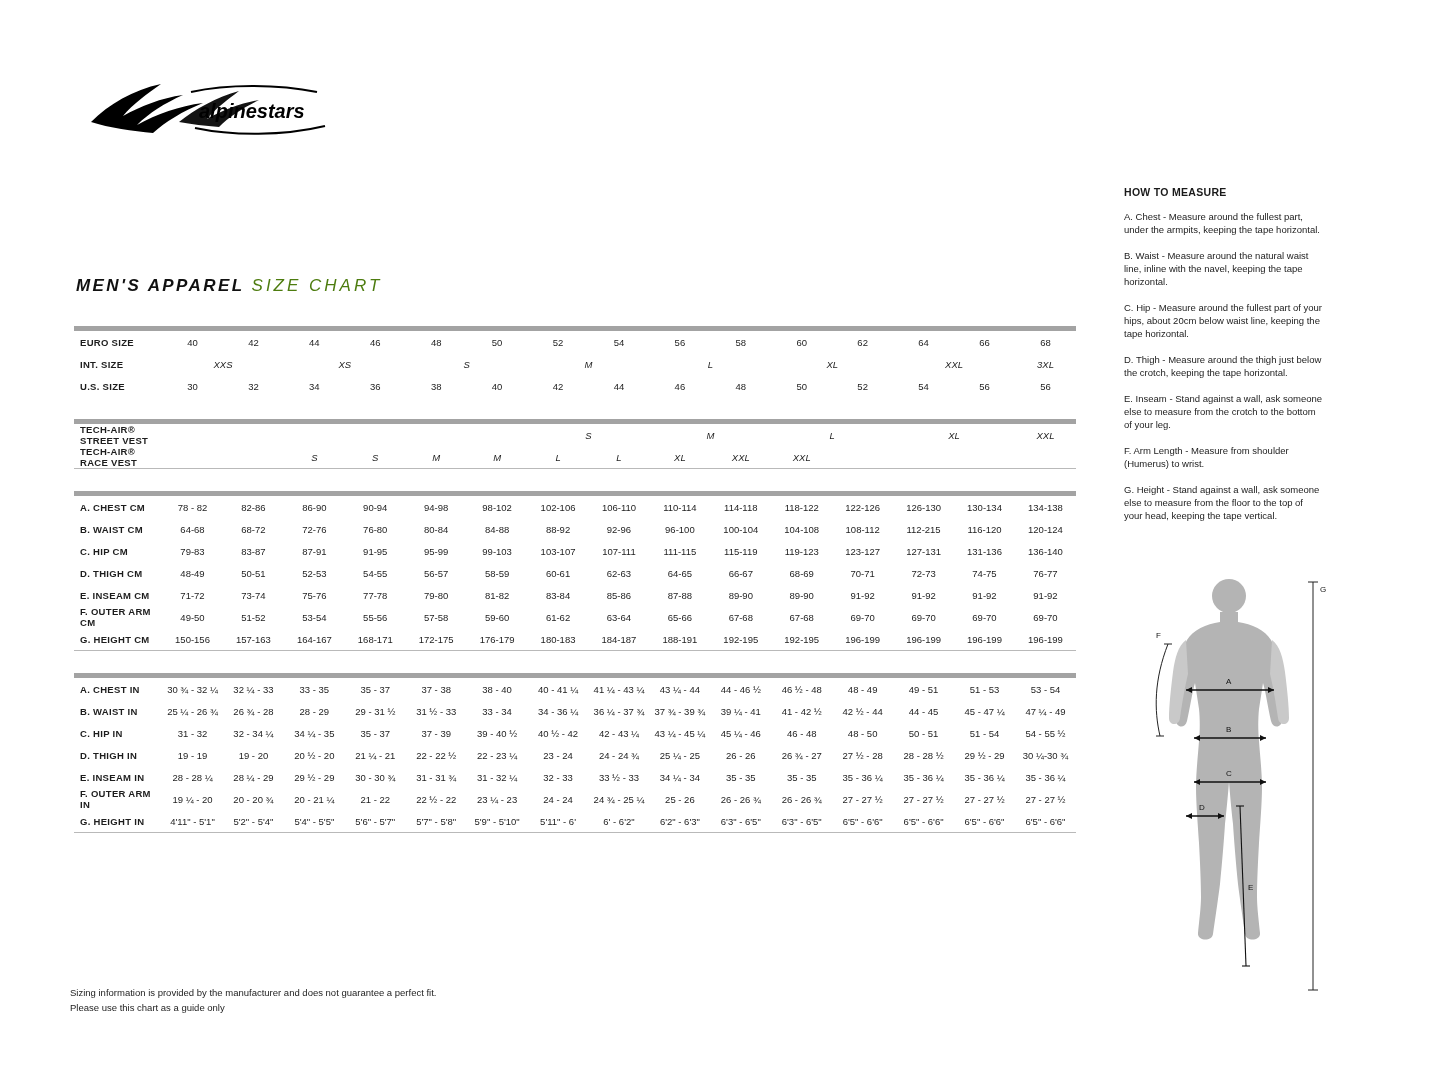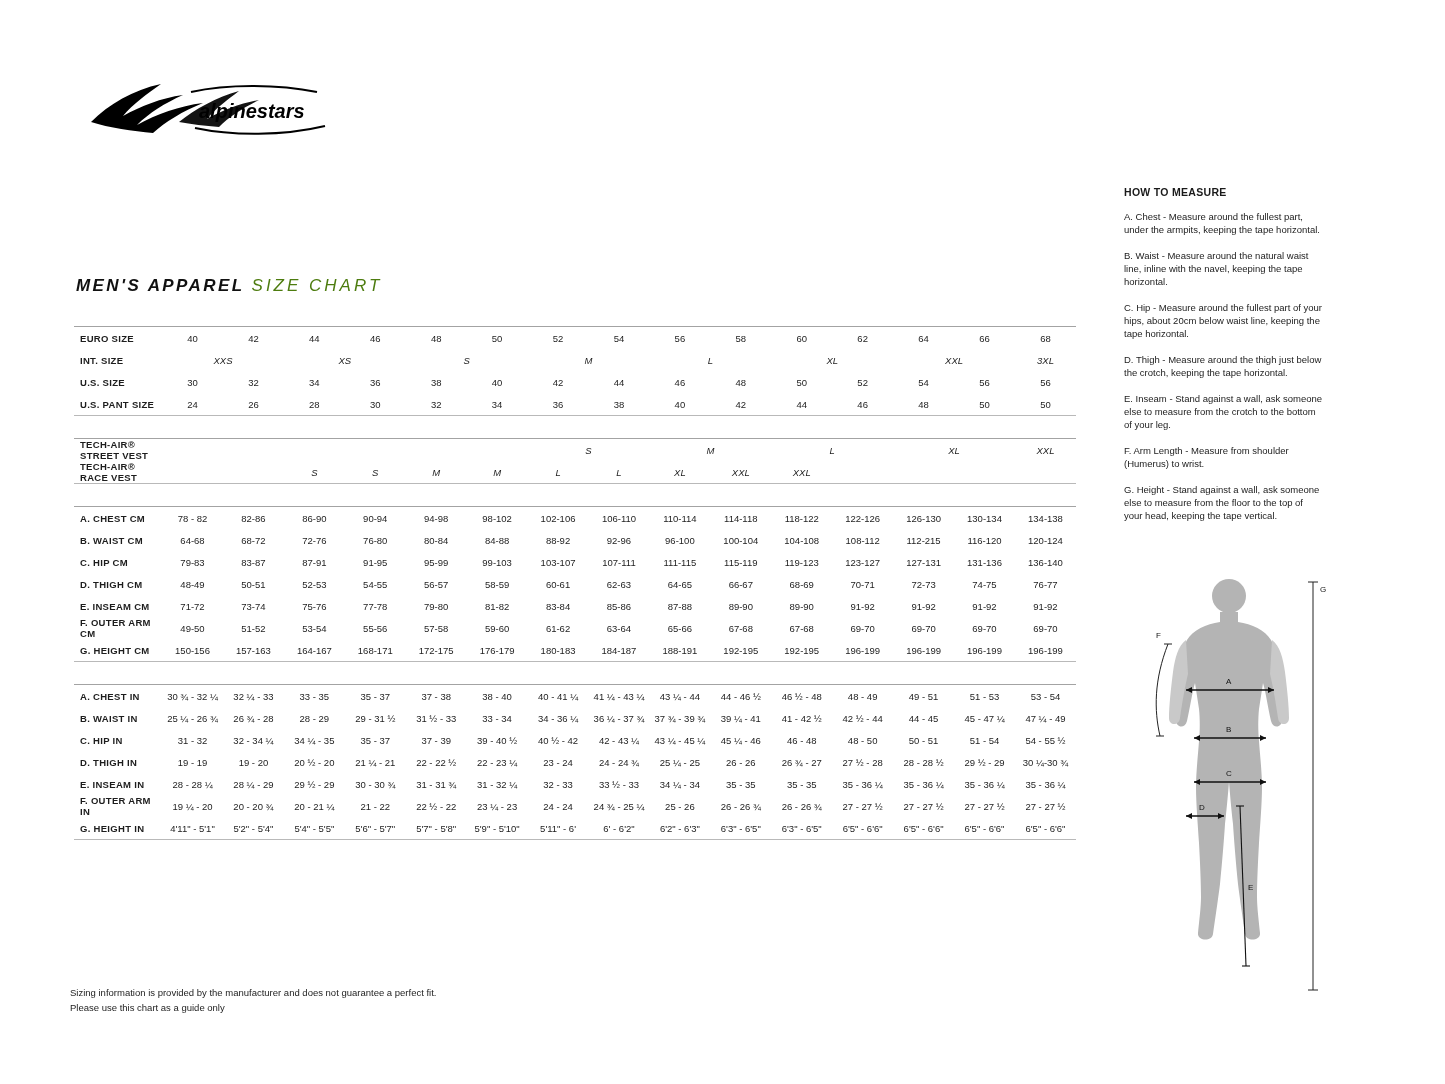--- a/index.html
+++ b/index.html
@@ -70,21 +70,21 @@
   }
   table.size-chart td.rowlabel {
     text-align: left;
     font-weight: bold;
     font-size: 9.5px;
     letter-spacing: 0.3px;
     padding-left: 6px;
     width: 88px;
   }
   table.size-chart tr.sep-top td {
-    border-top: 1px solid #a3a3a3;
+    border-top: 5px solid #a3a3a3;
   }
   table.size-chart tr.sep-bottom td {
     border-bottom: 1px solid #b9b9b9;
   }
   td.vline-l { border-left: 1px solid #b9b9b9; font-style: italic; }
   td.vline-r { border-right: 1px solid #b9b9b9; }
   .spacer-row td { height: 18px; }
 
   
   .how-to {
@@ -196,38 +196,20 @@
           <td>42</td>
           <td>44</td>
           <td>46</td>
           <td>48</td>
           <td>50</td>
           <td>52</td>
           <td>54</td>
           <td>56</td>
           <td>56</td>
         </tr>
-        <tr class="sep-bottom">
-          <td class="rowlabel">U.S. PANT SIZE</td>
-          <td>24</td>
-          <td>26</td>
-          <td>28</td>
-          <td>30</td>
-          <td>32</td>
-          <td>34</td>
-          <td>36</td>
-          <td>38</td>
-          <td>40</td>
-          <td>42</td>
-          <td>44</td>
-          <td>46</td>
-          <td>48</td>
-          <td>50</td>
-          <td>50</td>
-        </tr>
         <tr class="spacer-row">
           <td colspan="16"></td>
         </tr>
         <tr class="sep-top">
           <td class="rowlabel">TECH-AIR® STREET VEST</td>
           <td colspan="6"></td>
           <td colspan="2" class="vline-l vline-r">S</td>
           <td colspan="2" class="vline-l vline-r">M</td>
           <td colspan="2" class="vline-l vline-r">L</td>
           <td colspan="2" class="vline-l vline-r">XL</td>

